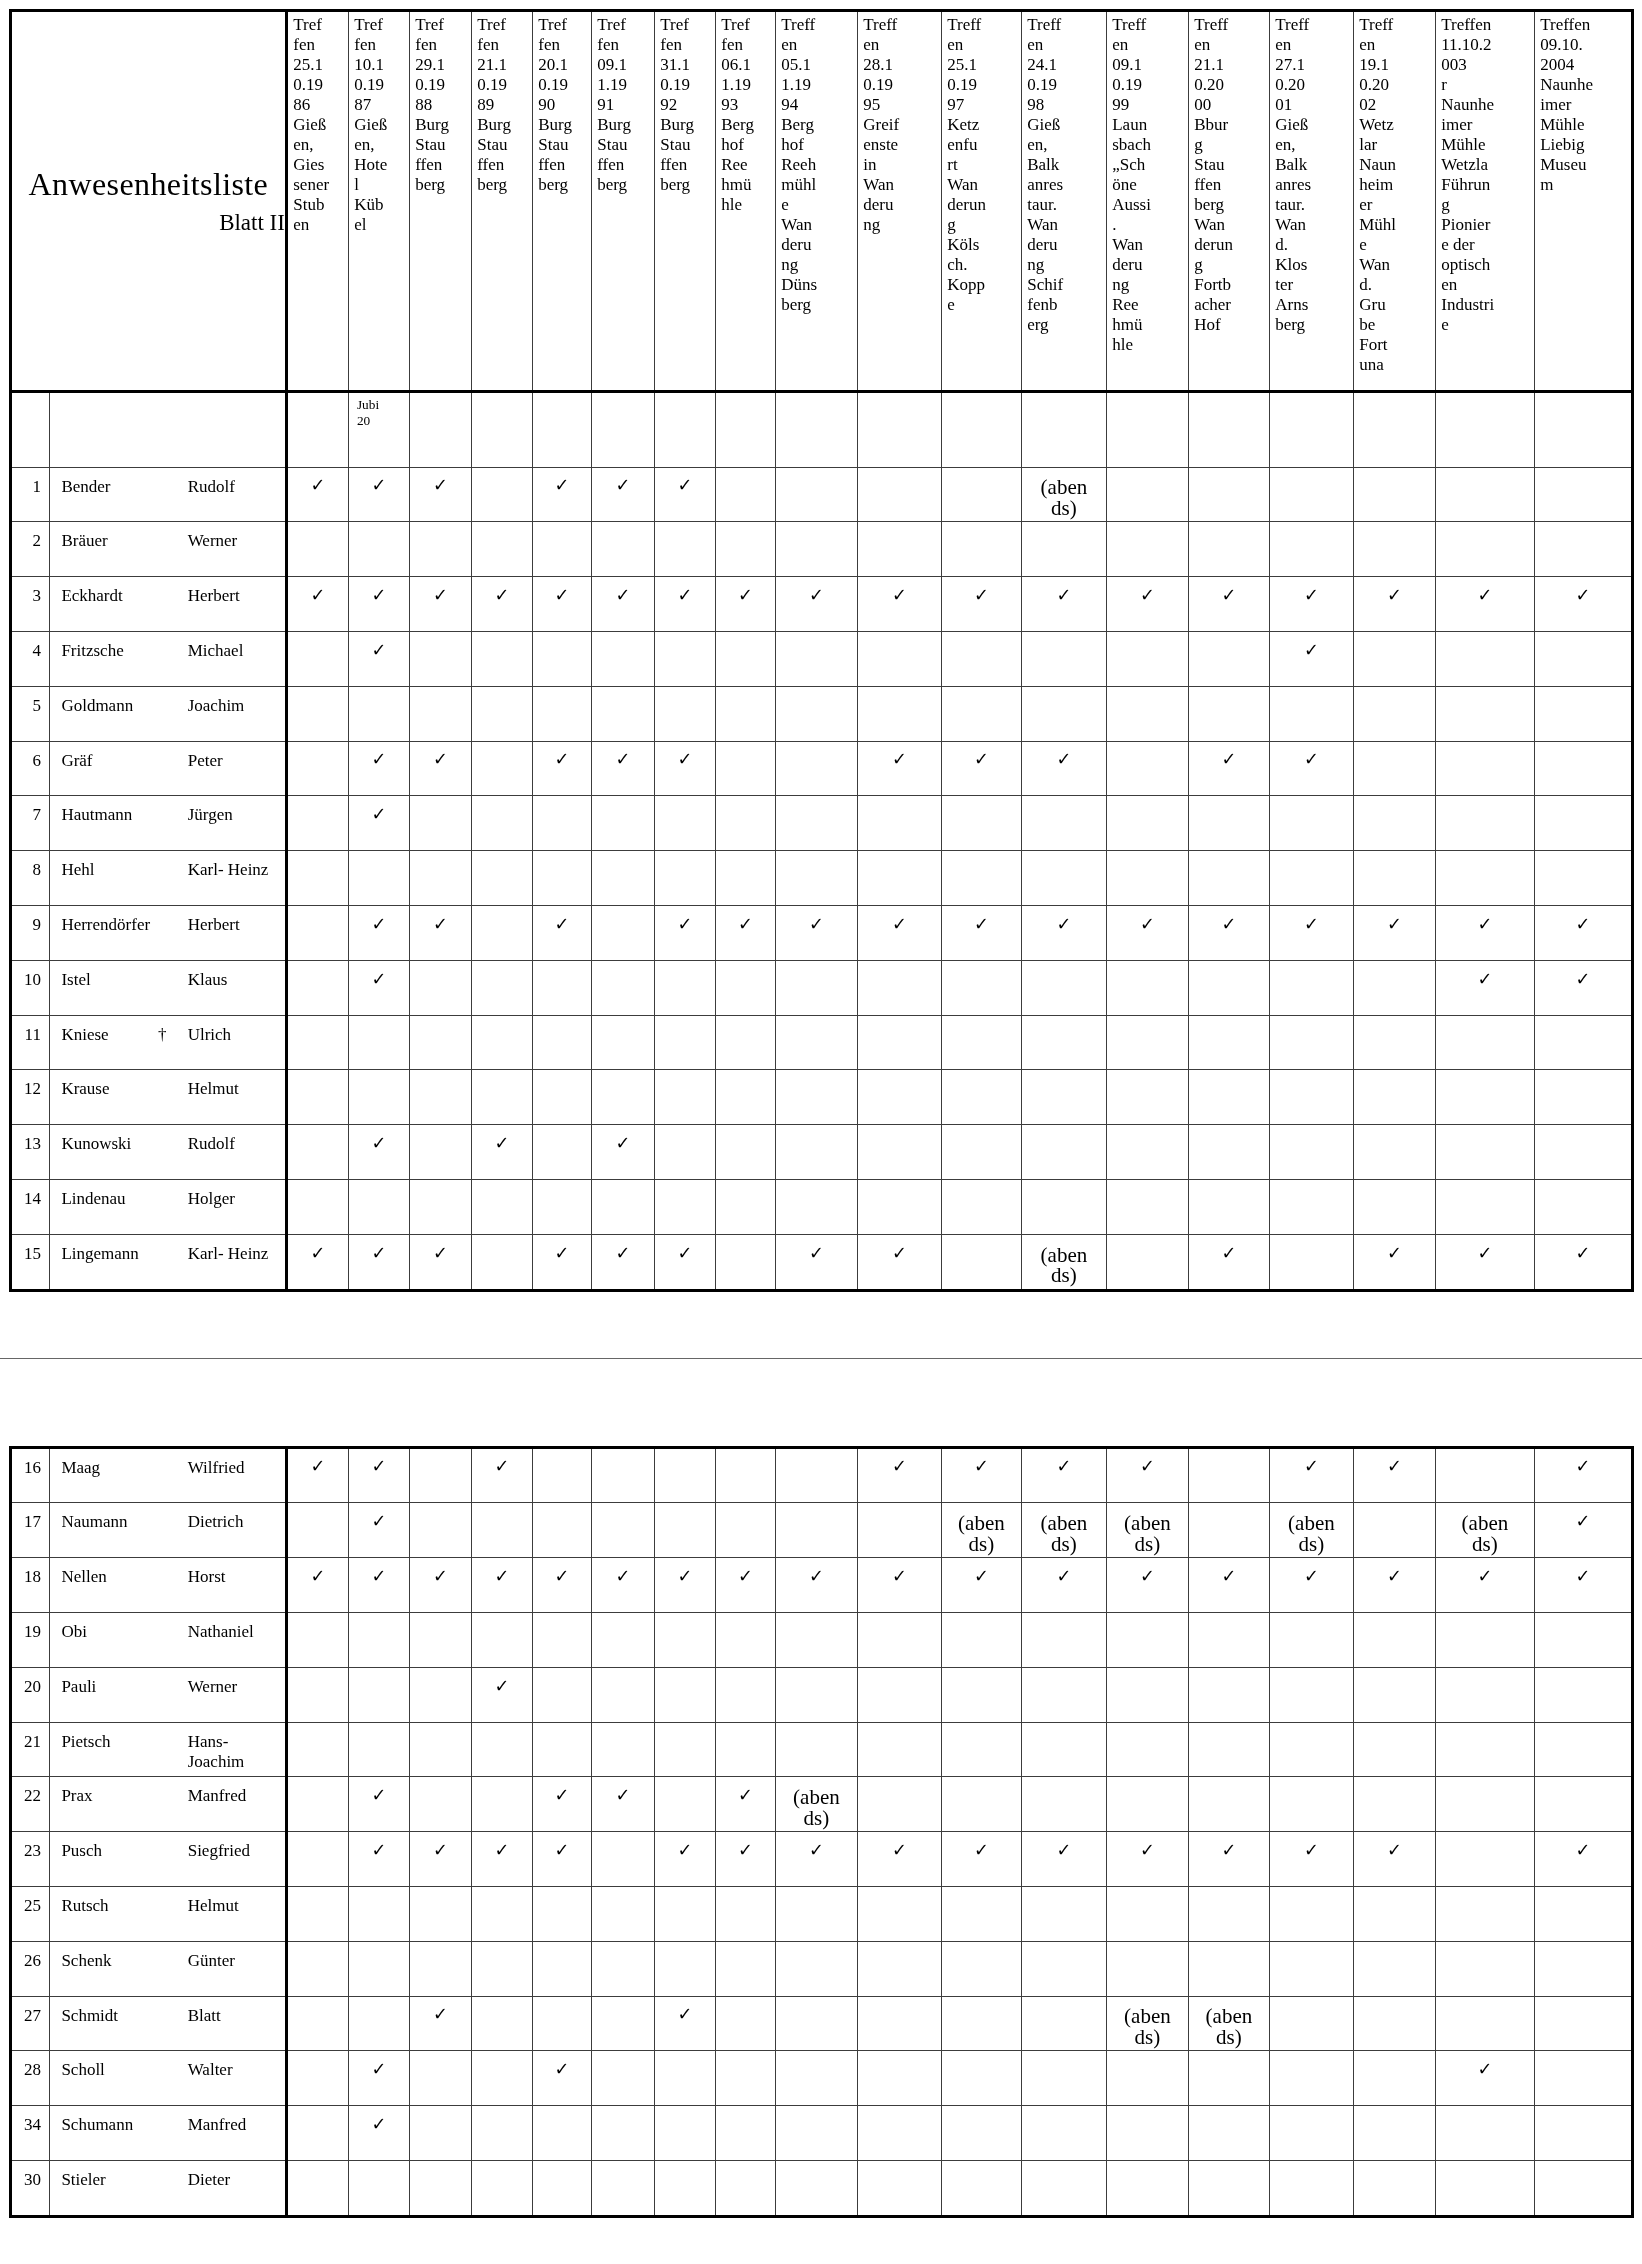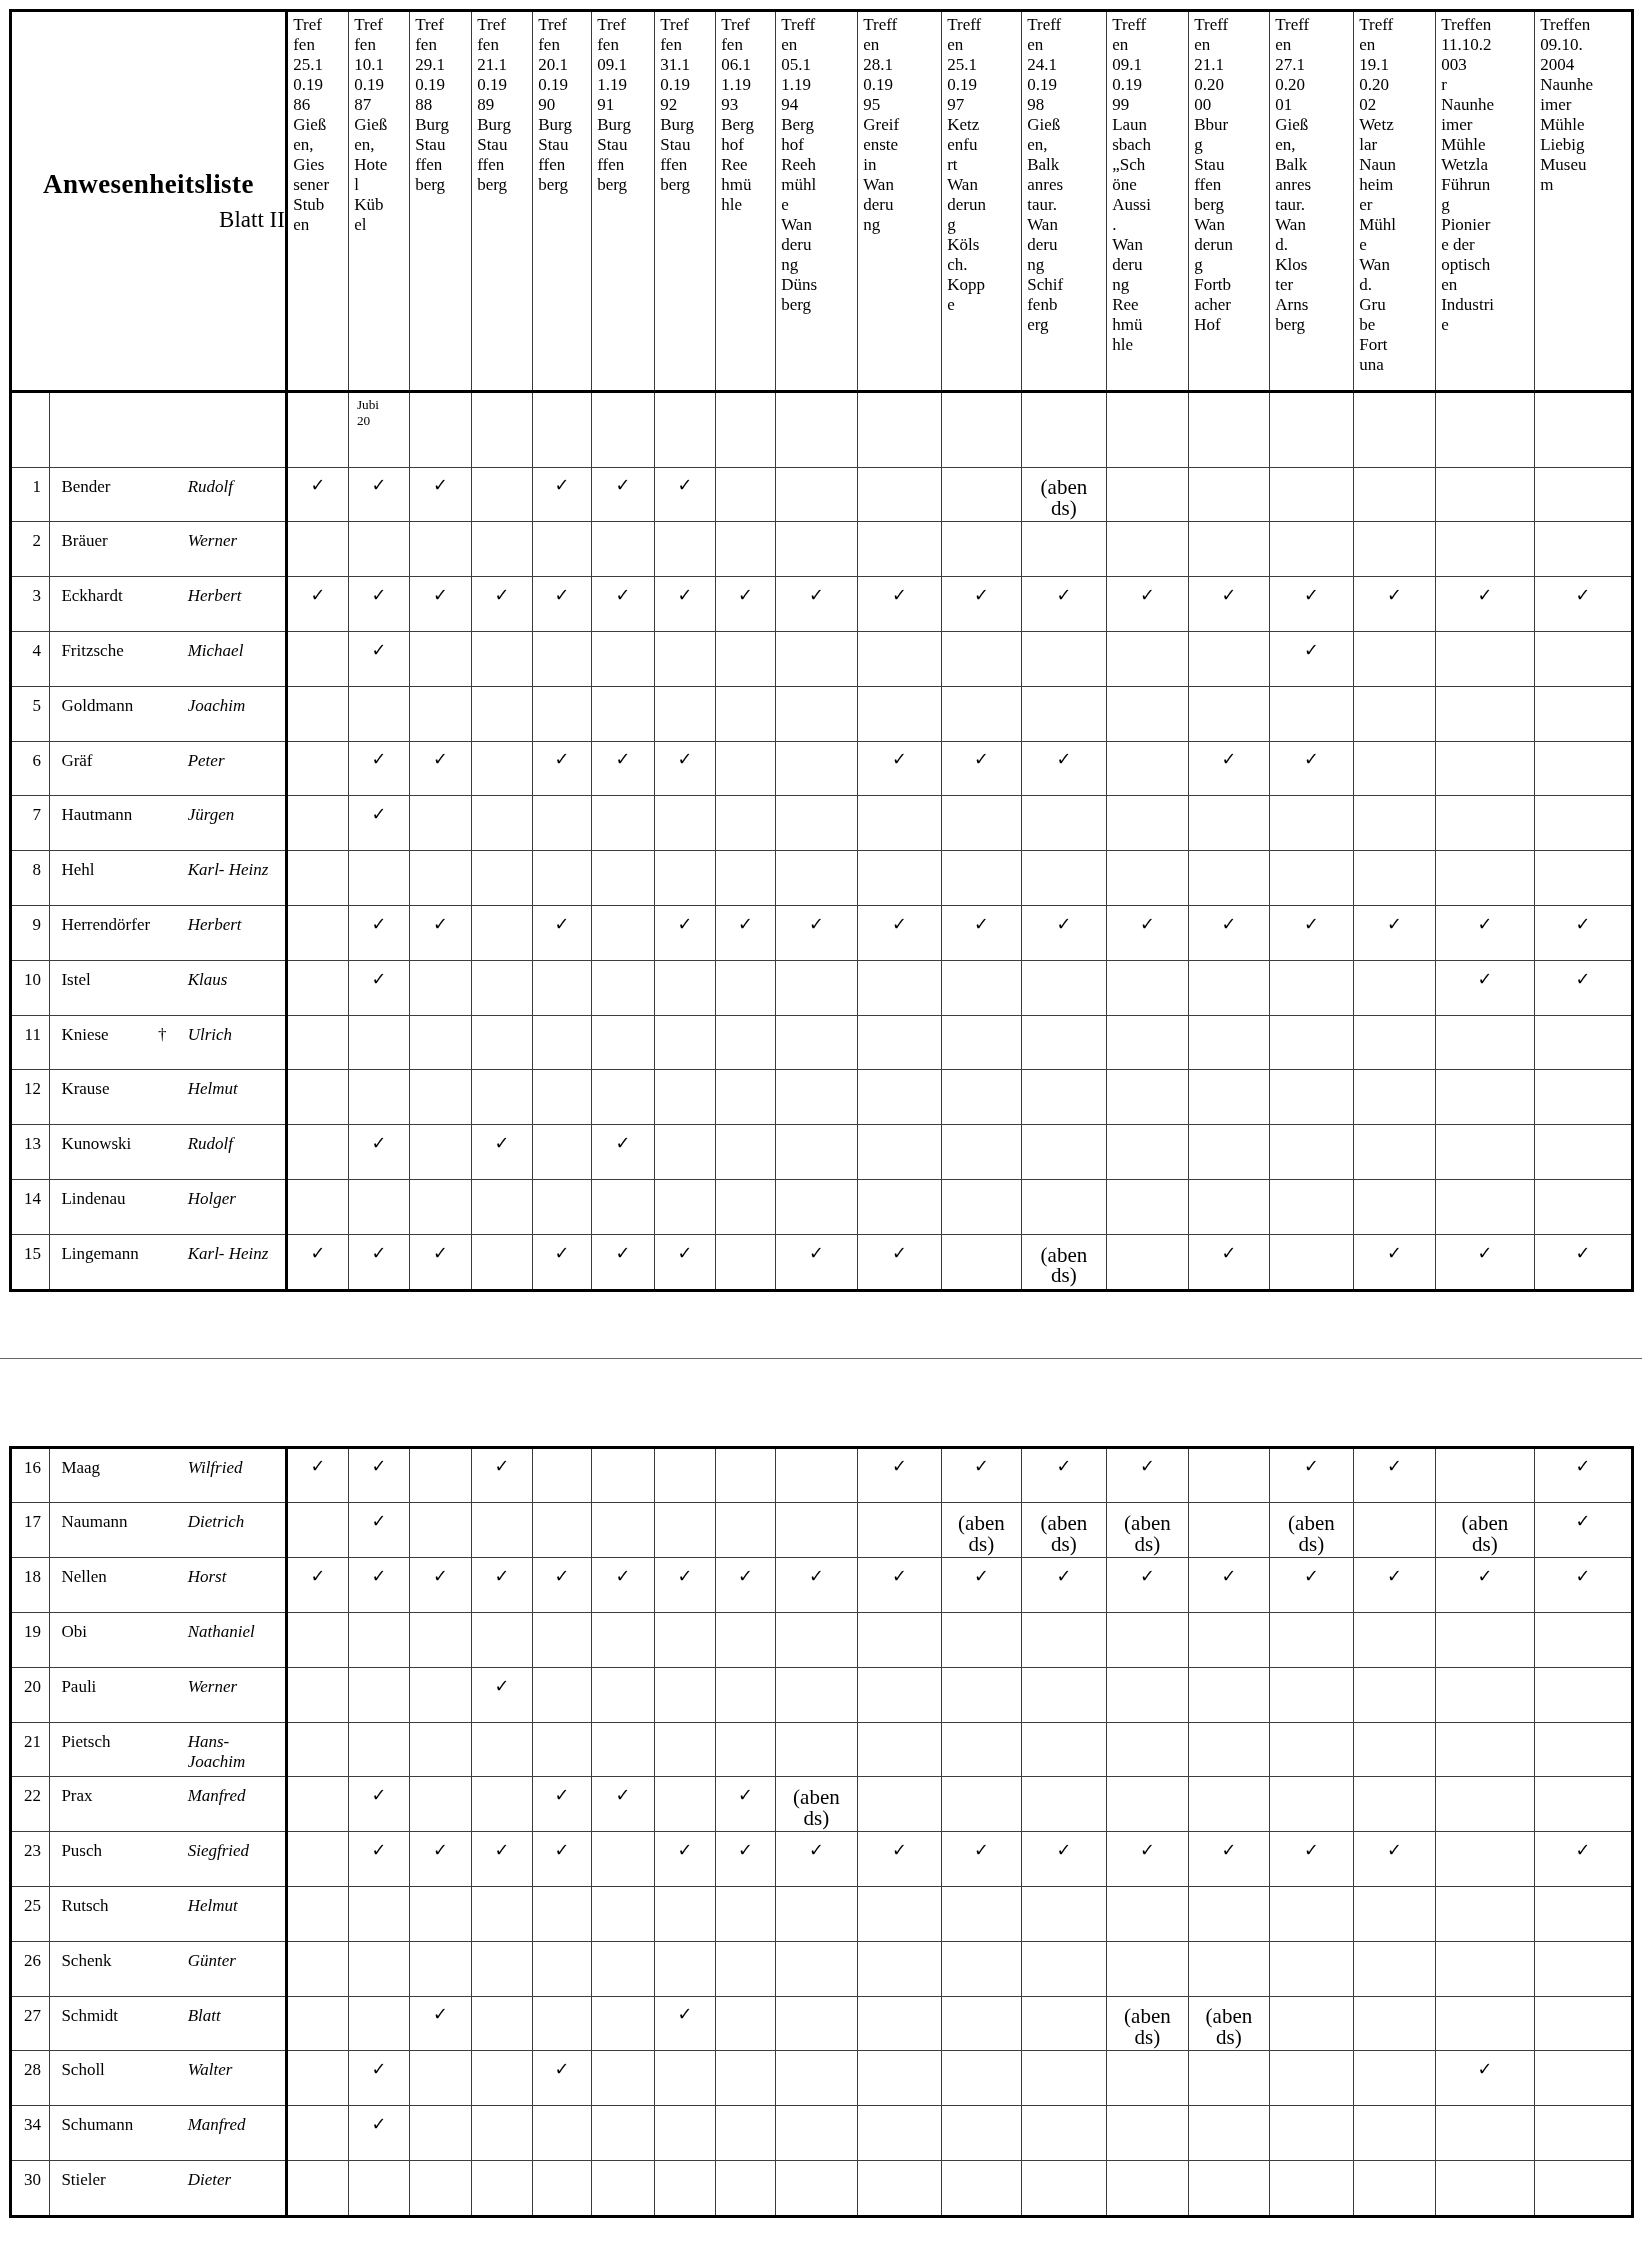--- a/index.html
+++ b/index.html
@@ -3,26 +3,26 @@
 <meta charset="utf-8">
 <style>
   html,body{margin:0;padding:0;background:#fff;}
   body{width:1642px;min-height:2265px;font-family:"Liberation Serif",serif;color:#000;}
   .sheet{padding:8.9px 5.3px 21px 8.9px;}
   table.att{border-collapse:collapse;table-layout:fixed;width:1623px;border:3.5px solid #000;}
   td{border:1.3px solid #3c3c3c;overflow:hidden;vertical-align:top;height:44px;padding:0;}
   tr.hdr{height:381px;}
   tr.hdr>td{border-bottom:3.5px solid #000;margin-left:44px;}
   td.title-cell{border-right:3.5px solid #000;vertical-align:middle;text-align:center;}
-  .t1{font-size:27px;font-weight:bold;letter-spacing:0.4px;}
+  .t1{font-size:32px;font-weight:normal;letter-spacing:0.4px;}
   .t2{font-size:23px;margin-top:7px;text-align:right;}
   td.head{font-size:17px;line-height:20px;padding:3.5px 1.8px 3.5px 5.3px;white-space:pre-line;text-align:left;}
   td.num{text-align:right;padding:8.9px 8px 0 0;font-size:17px;}
   td.last{padding:8.9px 3.5px 0 11.5px;font-size:17px;border-right-style:hidden;}
-  td.first{padding:8.9px 1.8px 0 5.3px;font-size:17px;border-left-style:hidden;border-right:3.5px solid #000;white-space:pre-line;font-style:italic;}
+  td.first{padding:8.9px 1.8px 0 5.3px;font-size:17px;border-left-style:hidden;border-right:3.5px solid #000;white-space:pre-line;}
   .suffix{float:right;margin-right:12.4px;font-size:17px;}
   td.mark-cell{text-align:center;padding-top:9.8px;}
   .check{font-size:17.7px;line-height:1;font-family:"DejaVu Sans",sans-serif;}
   .abends{display:inline-block;max-width:55px;font-size:21px;line-height:20.4px;word-break:break-all;white-space:normal;text-align:center;}
   tr.jubi-row>td{height:64px;}
   .jubi-cell{text-align:left !important;padding:4.4px 0 0 8px !important;}
   .jubi-note{white-space:pre-line;font-size:13.3px;line-height:16px;text-align:right;}
   hr.page-divider{border:none;border-top:1.8px solid #666;width:1642px;margin:66px 0 87px -8.9px;}
 </style>
 </head>

